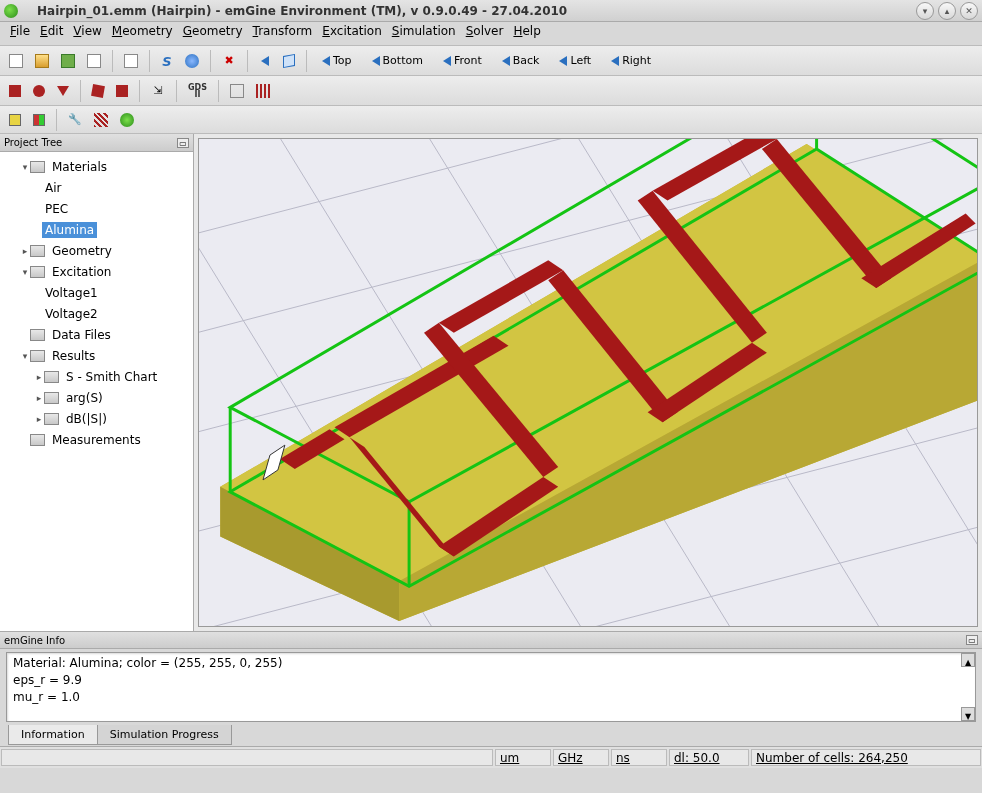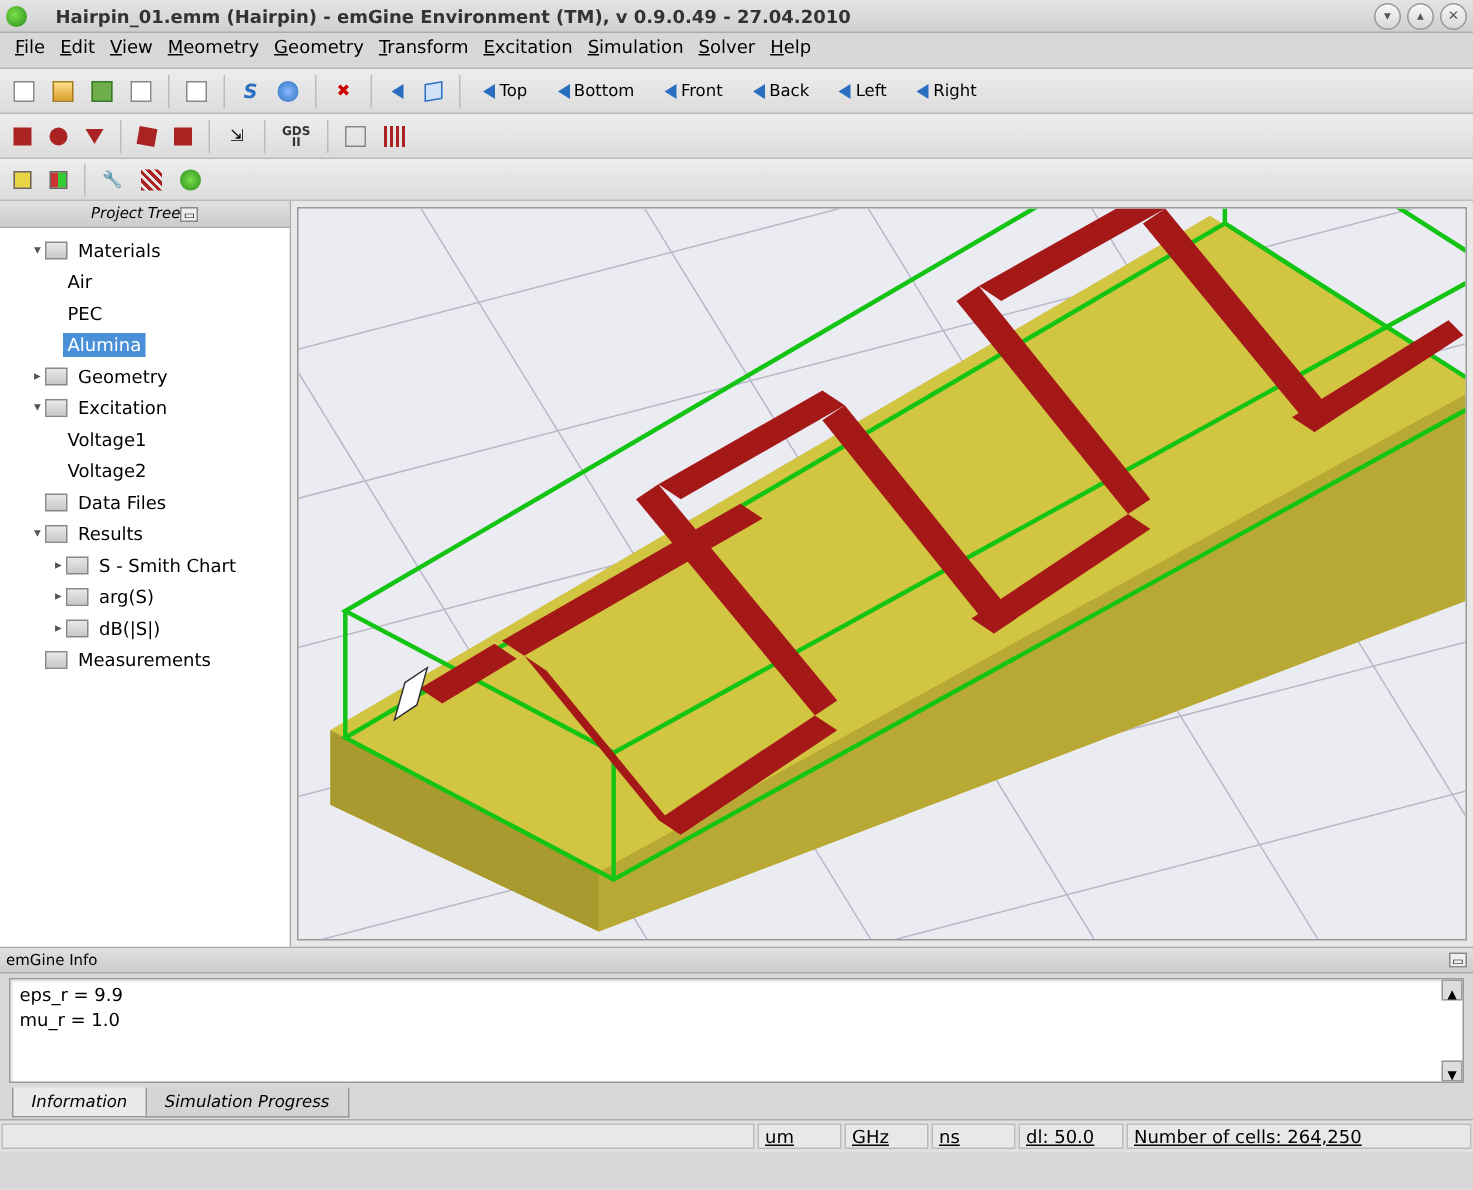--- a/index.html
+++ b/index.html
@@ -42,21 +42,21 @@
 .ico.blue-cir { background: radial-gradient(circle,#8ab8ff,#2a6fbf); border-radius: 50%; width: 14px; height: 14px; }
 .ico.s-icon { color: #2a6fbf; font-weight: bold; font-style: italic; font-size: 13px; width: auto; }
 .ico.bars { background: repeating-linear-gradient(to right,#a22,#a22 2px,transparent 2px,transparent 4px); width: 14px; height: 14px; }
 .ico.toggle { width: 14px; height: 14px; border: 1px solid #888; position: relative; }
 
 
 .main-area { display: flex; height: 497px; }
 
 
 .tree-panel { width: 194px; background: #e8e8e8; display: flex; flex-direction: column; border-right: 1px solid #aaa; }
-.panel-title { height: 18px; background: linear-gradient(#e0e0e0,#ccc); font-size: 10px; padding: 2px 4px; display: flex; align-items: center; justify-content: center; border-bottom: 1px solid #aaa; font-style: italic; }
+.panel-title { height: 18px; background: linear-gradient(#e0e0e0,#ccc); font-size: 10px; padding: 2px 4px; display: flex; align-items: center; justify-content: space-between; border-bottom: 1px solid #aaa; }
 .panel-title .collapse-icon { width: 12px; height: 10px; background: #eee; border: 1px solid #888; font-size: 8px; text-align: center; cursor: pointer; }
 .tree { flex: 1; background: #fff; overflow: auto; padding: 4px 2px; }
 .tree-row { display: flex; align-items: center; height: 21px; padding-left: 4px; cursor: pointer; }
 .tree-row.depth1 { padding-left: 18px; }
 .tree-row.depth2 { padding-left: 40px; }
 .tree-row.depth2b { padding-left: 32px; }
 .tree-row .expander { width: 10px; font-size: 9px; color: #555; text-align: center; }
 .tree-row .folder { width: 15px; height: 12px; background: linear-gradient(#e8e8e8,#c8c8c8); border: 1px solid #888; margin-right: 4px; }
 .tree-row .label { padding: 1px 3px; }
 .tree-row.selected .label { background: #4a90d9; color: #fff; }
@@ -65,21 +65,21 @@
 .viewport { flex: 1; background: #e8e8e8; position: relative; }
 .viewport-inner { position: absolute; top: 4px; left: 4px; right: 4px; bottom: 4px; background: #ebebf2; border: 1px solid #999; overflow: hidden; }
 
 
 .info-panel { height: 115px; }
 .info-title-bar { height: 18px; background: linear-gradient(#e0e0e0,#ccc); font-size: 10px; padding: 2px 4px; display: flex; align-items: center; justify-content: space-between; border-top: 1px solid #aaa; border-bottom: 1px solid #aaa; }
 .info-body { height: 70px; background: #fff; margin: 3px 6px; border: 1px solid #999; padding: 2px 6px; font-size: 12px; line-height: 17px; position: relative; box-shadow: inset 1px 1px 2px rgba(0,0,0,.15); }
 .info-body .scroll-arrows { position: absolute; right: 0; top: 0; bottom: 0; width: 14px; display: flex; flex-direction: column; justify-content: space-between; }
 .info-body .scroll-arrows div { height: 14px; background: #ddd; border: 1px solid #999; font-size: 8px; text-align: center; cursor: pointer; }
 .tabs { display: flex; padding-left: 8px; }
-.tab { padding: 3px 12px; border: 1px solid #999; border-top: none; background: #d4d4d4; font-size: 11px; cursor: pointer; font-style: italic; }
+.tab { padding: 3px 12px; border: 1px solid #999; border-top: none; background: #d4d4d4; font-size: 11px; cursor: pointer; }
 .tab.active { background: #eaeaea; }
 .tab + .tab { border-left: none; }
 
 
 .statusbar { height: 22px; display: flex; align-items: stretch; border-top: 1px solid #aaa; background: #e0e0e0; }
 .status-cell { border: 1px solid #bbb; margin: 2px 1px; padding: 2px 4px; display: flex; align-items: center; font-size: 12px; background: #e8e8e8; text-decoration: underline; }
 .status-cell.flex { flex: 1; }
 </style>
 </head>
 <body>
@@ -345,33 +345,34 @@
     </div>
   </div>
 </div>
 
 <div class="info-panel">
   <div class="info-title-bar">
     <span>emGine Info</span>
     <span class="collapse-icon" style="width:12px;height:10px;background:#eee;border:1px solid #888;font-size:8px;text-align:center;">▭</span>
   </div>
   <div class="info-body">
+    <div>Material: Alumina; color = (255, 255, 0, 255)</div>
     <div> eps_r = 9.9</div>
     <div> mu_r = 1.0</div>
     <div class="scroll-arrows">
       <div>▲</div>
       <div>▼</div>
     </div>
   </div>
   <div class="tabs">
     <div class="tab active"><span>Information</span></div>
     <div class="tab"><span>Simulation Progress</span></div>
   </div>
 </div>
 
 <div class="statusbar">
   <div class="status-cell flex"></div>
   <div class="status-cell" style="width:56px">um</div>
   <div class="status-cell" style="width:56px">GHz</div>
   <div class="status-cell" style="width:56px">ns</div>
-  <div class="status-cell" style="width:70px">dl: 50.0</div>
+  <div class="status-cell" style="width:80px">dl: 50.0</div>
   <div class="status-cell" style="width:230px">Number of cells: 264,250</div>
 </div>
 
 </body></html>

